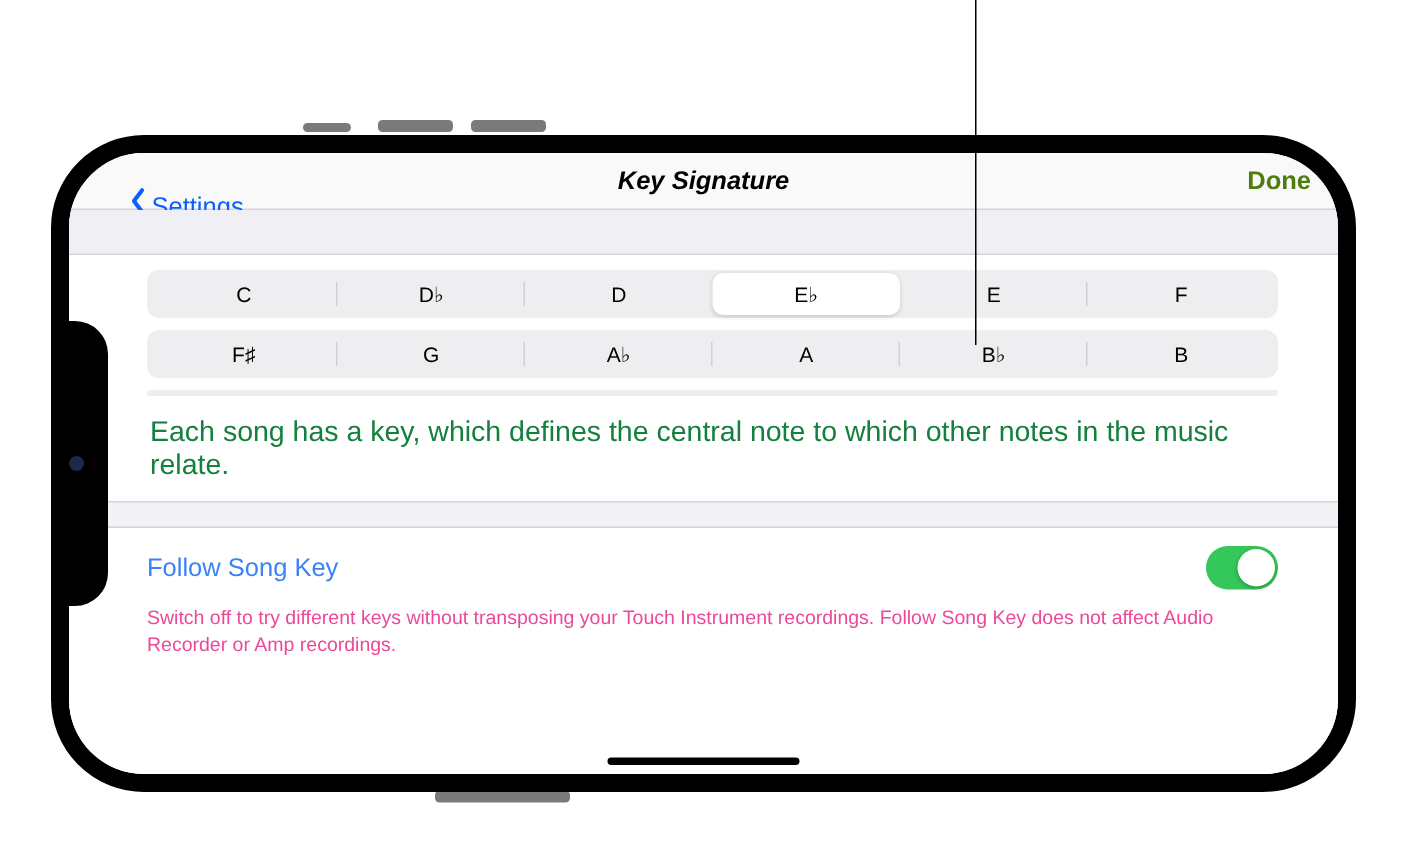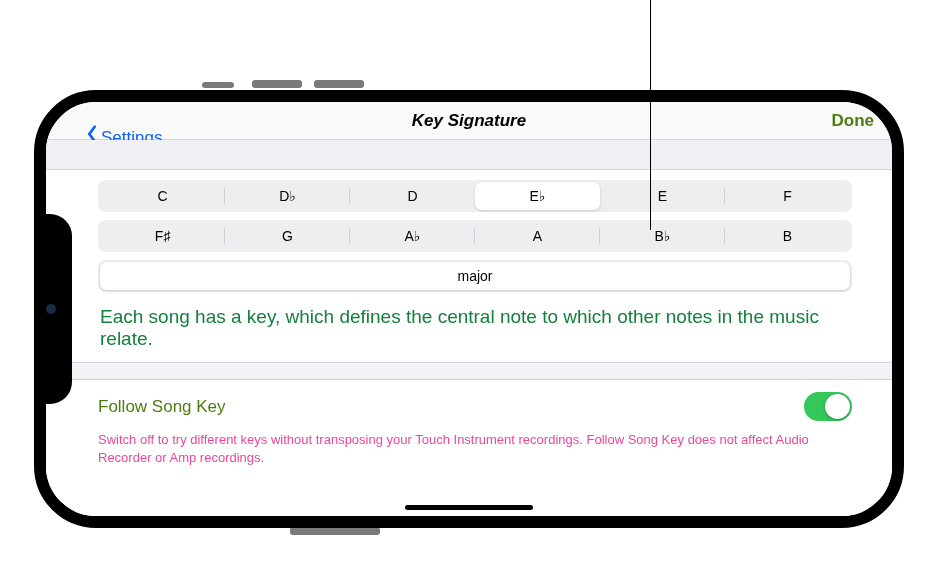--- a/index.html
+++ b/index.html
@@ -203,21 +203,21 @@
       border-top: 1px solid #d4d4d8;
       border-bottom: 1px solid #d4d4d8;
     }
 
     .row-switch {
       display: flex;
       align-items: center;
       justify-content: space-between;
       padding: 12px 0 8px;
       font-size: 17px;
-      color: #4d7c0f;
+      color: #3b82f6;
     }
 
     .switch {
       width: 48px;
       height: 29px;
       background: #34c759;
       border-radius: 15px;
       position: relative;
       cursor: pointer;
     }
@@ -292,21 +292,20 @@
         </div>
       <div class="seg-row" id="row2">
           <div class="seg">F♯</div>
           <div class="seg">G</div>
           <div class="seg">A♭</div>
           <div class="seg">A</div>
           <div class="seg">B♭</div>
           <div class="seg">B</div>
         </div>
       <div class="seg-row" id="rowScale">
-          <div class="seg selected hide-div">major</div>
         </div>
 
       <div class="desc">Each song has a key, which defines the central note to which other notes in the music relate.</div>
 
       <div class="group-gap"></div>
 
       <div class="row-switch">
         <span>Follow Song Key</span>
         <div class="switch"></div>
       </div>

